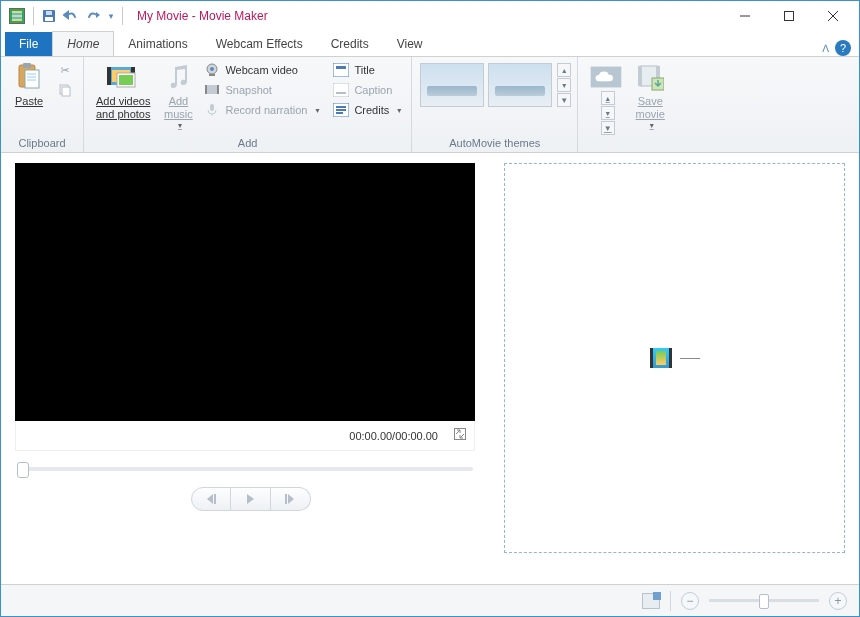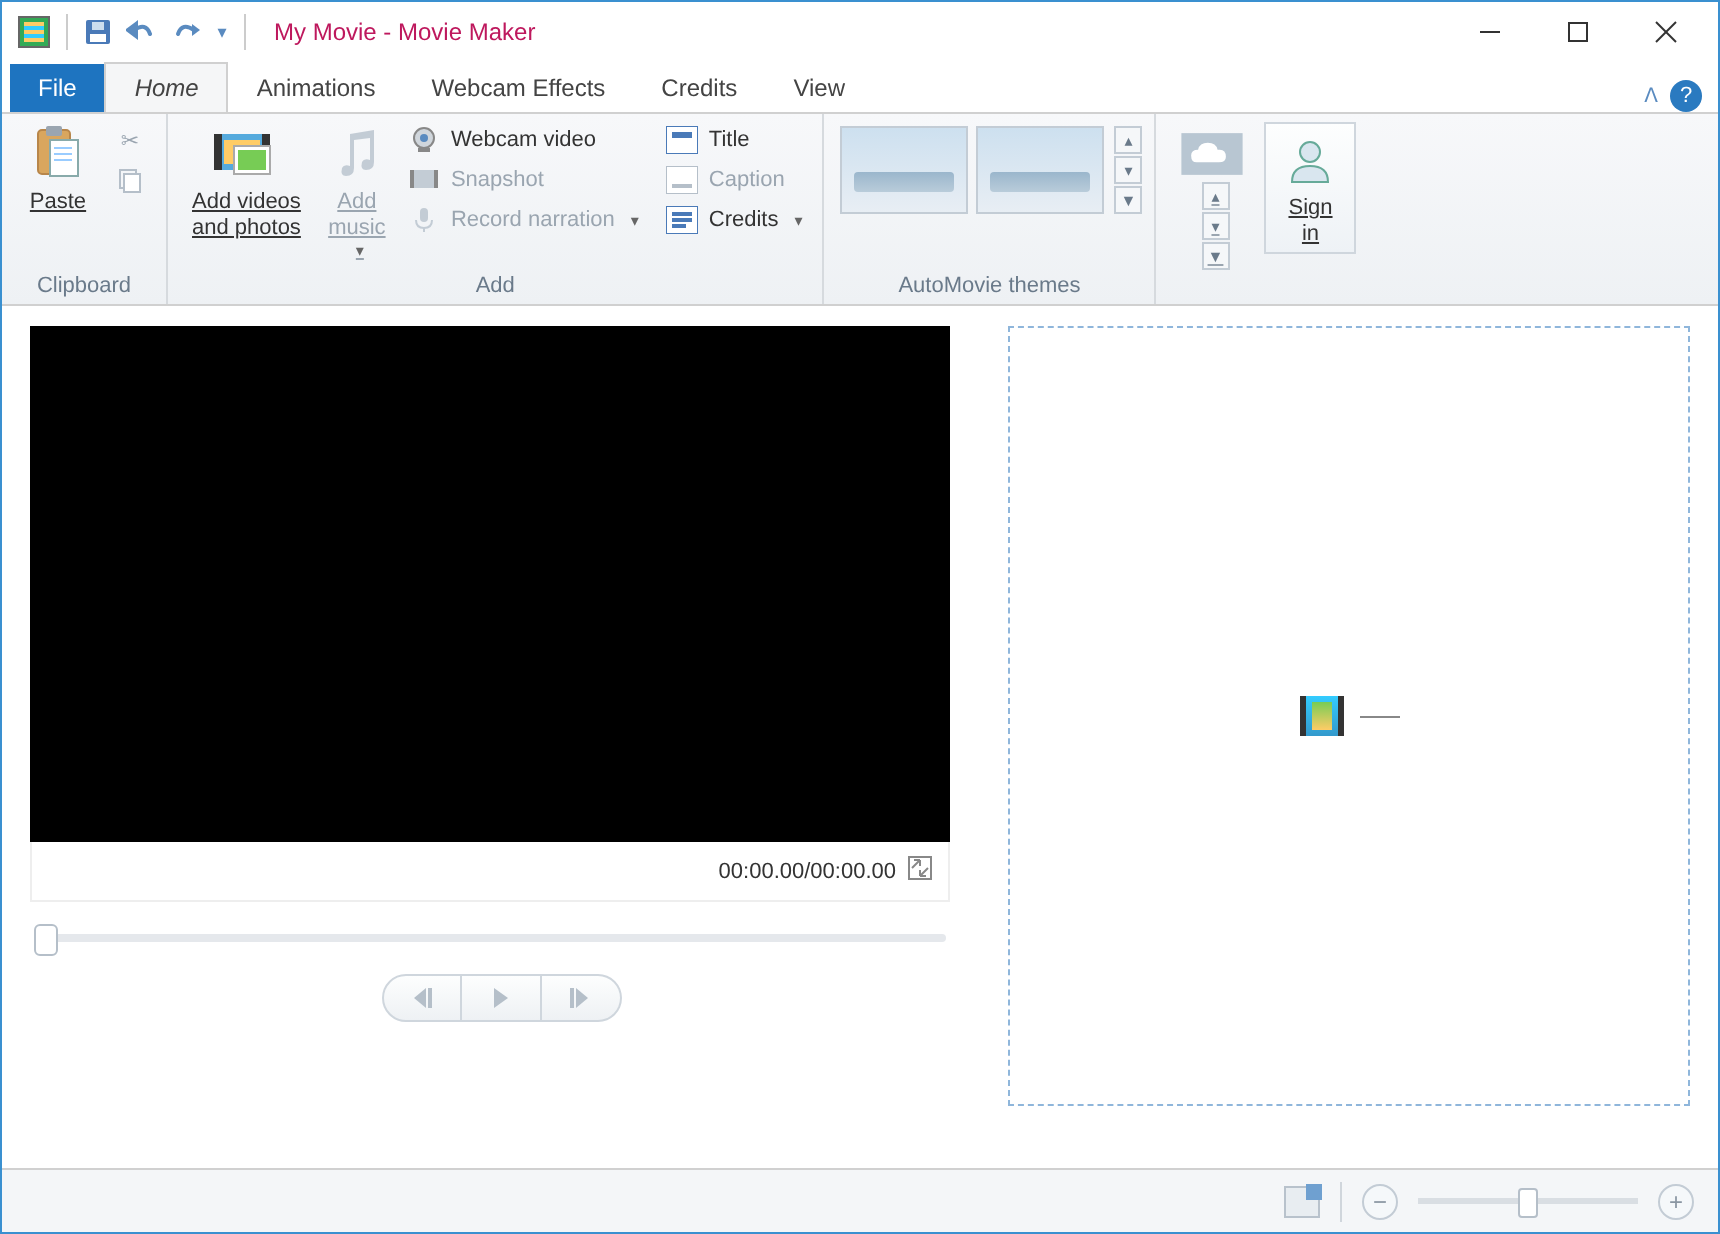--- a/index.html
+++ b/index.html
@@ -51,21 +51,21 @@
   
   .edit-ic{width:16px;height:16px;}
   .edit-grid{display:grid;grid-template-columns:repeat(2,20px);grid-template-rows:repeat(2,20px);gap:4px;padding-top:6px;}
   
   .cloud{width:48px;height:34px;display:flex;align-items:center;justify-content:center;}
   
   
   .work{display:flex;height:calc(617px - 30px - 26px - 96px - 32px - 2px);background:#fff;}
   .preview-pane{width:495px;padding:10px 10px 0 14px;}
   .preview-box{background:#000;width:460px;height:258px;}
-  .preview-bottom-white{background:#fff;height:30px;width:460px;display:flex;align-items:center;justify-content:flex-end;padding:0 8px;gap:6px;border:1px solid #eee;border-top:none;}
+  .preview-bottom-white{background:#fff;height:30px;width:460px;display:flex;align-items:center;justify-content:flex-end;padding:0 8px;gap:16px;border:1px solid #eee;border-top:none;}
   .timecode{font-size:11px;color:#333;}
   .fs-icon{color:#888;}
   .slider{width:456px;height:4px;background:#e5e8ec;margin:16px 2px;border-radius:2px;position:relative;}
   .slider::before{content:"";position:absolute;left:0;top:-5px;width:10px;height:14px;background:#fff;border:1px solid #b5bfc9;border-radius:3px;}
   .controls{display:flex;justify-content:center;gap:0;margin-top:8px;}
   .ctrl{width:40px;height:24px;border:1px solid #cfd6dd;background:linear-gradient(#fdfefe,#eef1f4);display:flex;align-items:center;justify-content:center;color:#8a96a2;}
   .ctrl:first-child{border-radius:12px 0 0 12px;}
   .ctrl:last-child{border-radius:0 12px 12px 0;}
   .ctrl+.ctrl{border-left:none;}
   
@@ -298,29 +298,32 @@
               <rect x="1" y="1" width="44" height="30" fill="#b8c6d2"></rect>
               <path d="M12 22 Q8 22 8 17 Q8 13 13 13 Q14 8 20 8 Q26 8 27 13 Q33 12 33 18 Q33 22 28 22 Z" fill="#fff"></path>
             </svg>
         </div>
         <div class="theme-nav" style="margin-top:-4px;">
           <div>▴</div>
           <div>▾</div>
           <div>▼</div>
         </div>
       </div>
-      <div class="big-btn" style="border:1px solid #cfd6dd;background:linear-gradient(#fdfefe,#eef2f6);margin:2px 2px 0 4px;">
+      <div class="big-btn disabled dd">
         <div class="ic">
-          <svg width="26" height="26" viewBox="0 0 26 26">
-              <circle cx="13" cy="9" r="5" fill="#d9e6ef" stroke="#6a9"></circle>
-              <path d="M4 24 Q4 16 13 16 Q22 16 22 24 Z" fill="#d9e6ef" stroke="#6a9"></path>
-            </svg>
-        </div>
-        <div class="lbl" style="white-space:pre-line;">Sign
-in</div>
+          <svg width="28" height="28" viewBox="0 0 28 28">
+              <rect x="4" y="3" width="18" height="20" fill="#e8edf1" stroke="#b5bfc9"></rect>
+              <rect x="2" y="3" width="4" height="20" fill="#c3ccd5"></rect>
+              <rect x="20" y="3" width="4" height="20" fill="#c3ccd5"></rect>
+              <rect x="16" y="15" width="12" height="12" fill="#cde4bf" stroke="#8a6"></rect>
+              <path d="M22 17 L22 23 M19 20 L22 23 L25 20" fill="none" stroke="#5a8" stroke-width="1.5"></path>
+            </svg>
+        </div>
+        <div class="lbl" style="white-space:pre-line;">Save
+movie</div>
       </div>
     </div>
   </div>
 </div>
 
 <div class="work">
   <div class="preview-pane">
     <div class="preview-box"></div>
     <div class="preview-bottom-white">
       <span class="timecode">00:00.00/00:00.00</span>

